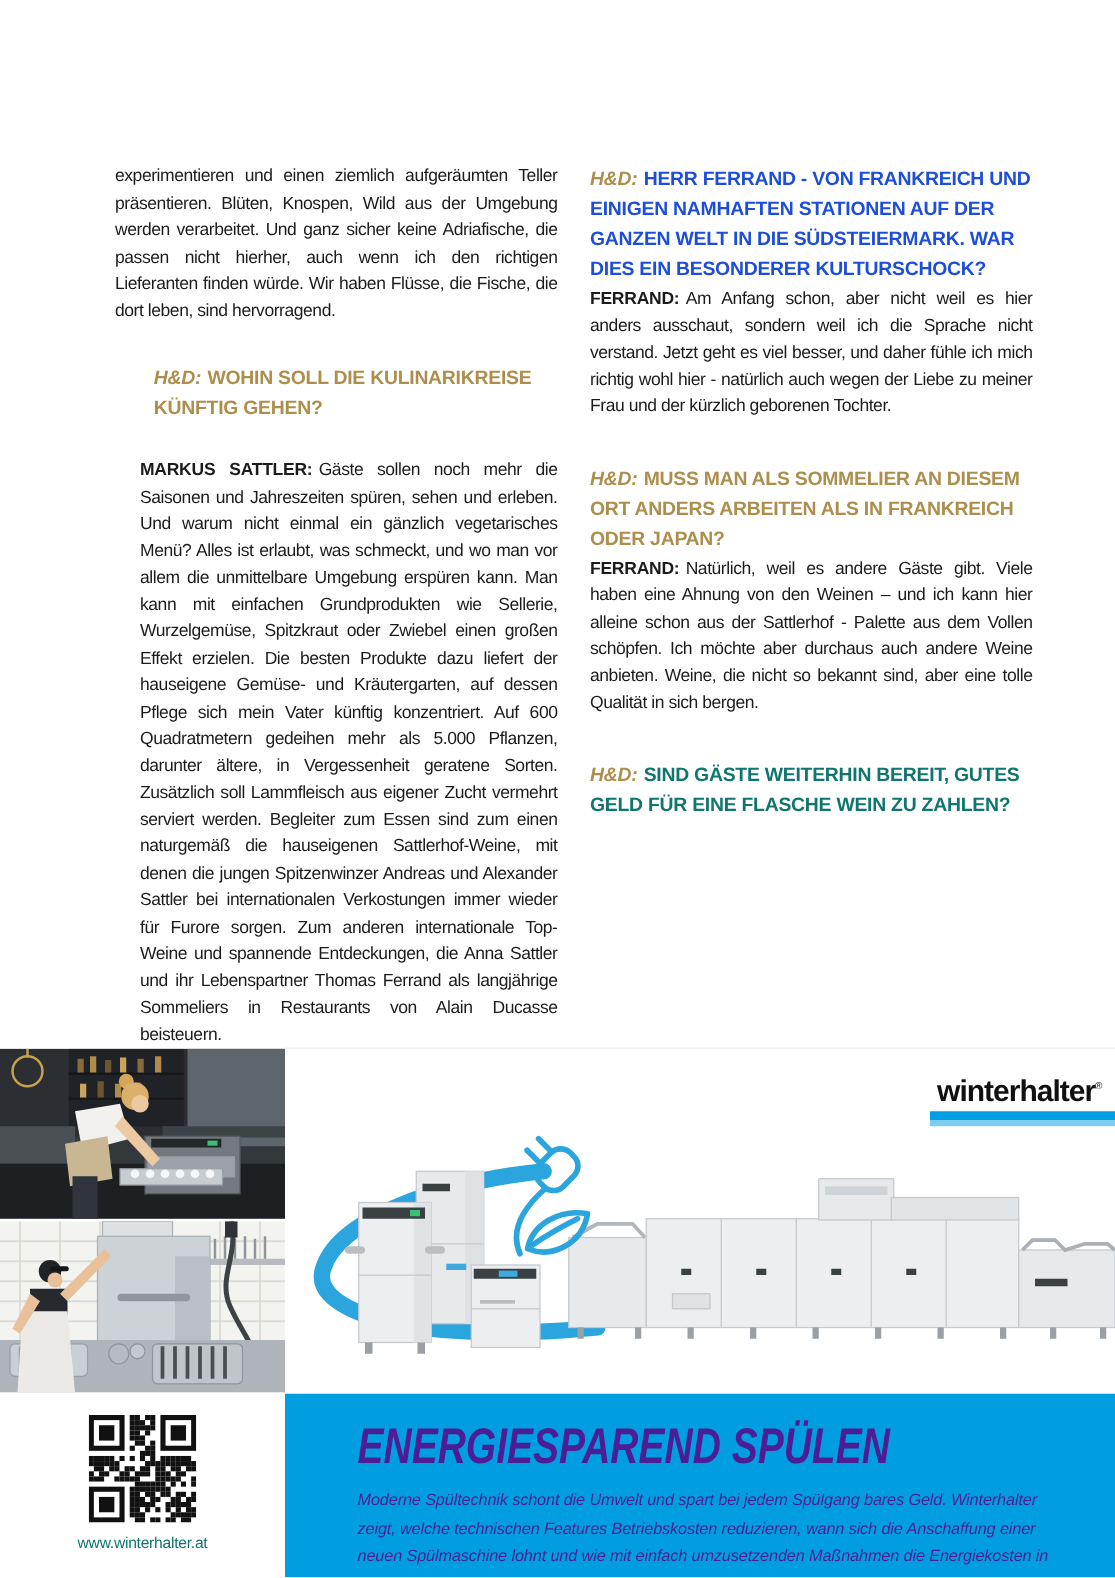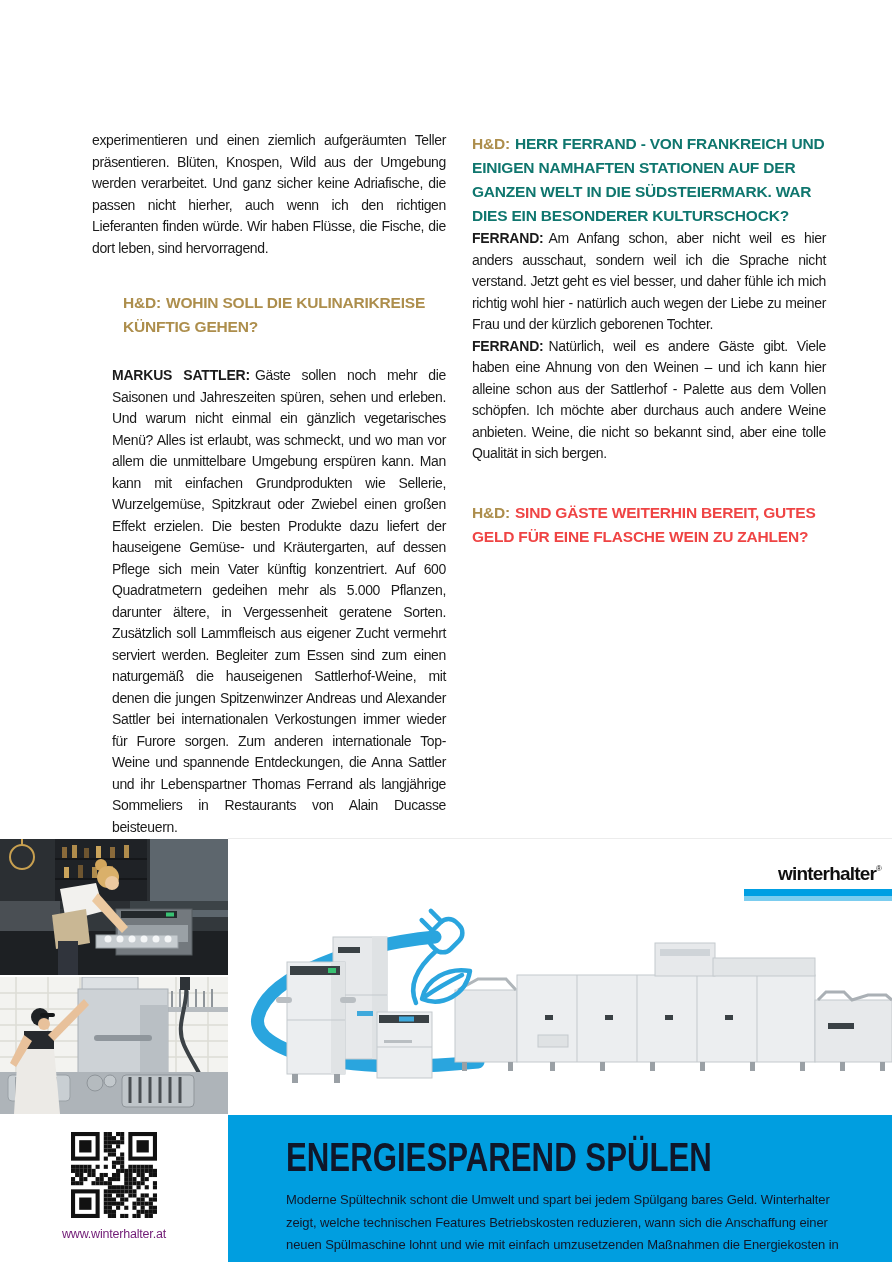--- a/index.html
+++ b/index.html
@@ -12,85 +12,88 @@
   .col-left{left:92px;top:130px;}
   .col-right{left:472px;top:132px;}
   .body-text{
     font-size:14px;line-height:21.5px;letter-spacing:-0.35px;
     text-align:justify;margin:0;
   }
   .qa-heading{
     font-weight:bold;font-size:15.5px;line-height:24px;letter-spacing:-0.2px;
     margin:0;
   }
-  .qa-heading .q-label{margin-right:5px;}
+  .qa-heading .q-label{margin-right:5px;font-style:italic;}
   .speaker{font-weight:bold;margin-right:5px;letter-spacing:-0.2px;}
   .mt-a{margin-top:32px;margin-left:31px;} .mt-b{margin-top:26px;margin-left:20px;}
   .mt-c{} .mt-d{margin-top:36px;}
   
   .ad-divider{position:absolute;left:228px;right:0;top:838px;height:1px;background:#ececec;}
   .photos{position:absolute;left:0;top:839px;width:228px;height:274px;}
   .photo{display:block;}
   .photo+.photo{margin-top:2px;}
   .logo-block{position:absolute;right:10px;top:864px;text-align:right;}
   .logo-text{
-    font-weight:bold;font-size:19px;letter-spacing:-0.8px;color:#101010;
+    font-weight:bold;font-size:24px;letter-spacing:-0.8px;color:#101010;
     line-height:20px;
   }
   .logo-reg{font-size:8px;vertical-align:top;color:#101010;}
   .logo-bars{position:absolute;left:744px;right:0;top:889px;}
   .logo-bar-top{height:7px;}
   .logo-bar-bottom{height:5px;}
   .machines{position:absolute;left:240px;top:895px;}
   
   .banner{
     position:absolute;left:228px;right:0;top:1115px;bottom:0;
-    color:#0f172a;padding:0;
+    color:#4c1d95;padding:0;font-style:italic;
   }
   .banner-title{
     position:absolute;left:58px;top:20px;font-size:40px;font-weight:bold;
     white-space:nowrap;transform:scaleX(0.78);transform-origin:left center;
     letter-spacing:0;line-height:44px;
   }
   .banner-body{
     position:absolute;left:58px;top:74px;width:568px;
     font-size:13px;line-height:22.6px;letter-spacing:-0.1px;
   }
   
   .qr-block{position:absolute;left:29px;top:1132px;width:170px;text-align:center;}
   .qr-svg{display:block;margin:0 auto;}
-  .website{margin-top:9px;font-size:12.5px;color:#701a75;letter-spacing:-0.2px;}
+  .website{margin-top:9px;font-size:12.5px;color:#0f766e;letter-spacing:-0.2px;}
 </style>
 </head>
 <body>
 
 <div class="page">
 
   <div class="col col-left">
     <p class="body-text">experimentieren und einen ziemlich aufgeräumten Teller präsentieren. Blüten, Knospen, Wild aus der Umgebung werden verarbeitet. Und ganz sicher keine Adriafische, die passen nicht hierher, auch wenn ich den richtigen Lieferanten finden würde. Wir haben Flüsse, die Fische, die dort leben, sind hervorragend.</p>
     <p class="qa-heading gold mt-a" style="color: rgb(173, 142, 76);">
       <span class="q-label gold" style="color: rgb(173, 142, 76);">H&amp;D:</span><span class="gold" style="color: rgb(173, 142, 76);">WOHIN SOLL DIE KULINARIKREISE KÜNFTIG GEHEN?</span>
     </p>
     <p class="body-text mt-b">
       <span class="speaker">MARKUS SATTLER:</span><span>Gäste sollen noch mehr die Saisonen und Jahreszeiten spüren, sehen und erleben. Und warum nicht einmal ein gänzlich vegetarisches Menü? Alles ist erlaubt, was schmeckt, und wo man vor allem die unmittelbare Umgebung erspüren kann. Man kann mit einfachen Grundprodukten wie Sellerie, Wurzelgemüse, Spitzkraut oder Zwiebel einen großen Effekt erzielen. Die besten Produkte dazu liefert der hauseigene Gemüse- und Kräutergarten, auf dessen Pflege sich mein Vater künftig konzentriert. Auf 600 Quadratmetern gedeihen mehr als 5.000 Pflanzen, darunter ältere, in Vergessenheit geratene Sorten. Zusätzlich soll Lammfleisch aus eigener Zucht vermehrt serviert werden. Begleiter zum Essen sind zum einen naturgemäß die hauseigenen Sattlerhof-Weine, mit denen die jungen Spitzenwinzer Andreas und Alexander Sattler bei internationalen Verkostungen immer wieder für Furore sorgen. Zum anderen internationale Top-Weine und spannende Entdeckungen, die Anna Sattler und ihr Lebenspartner Thomas Ferrand als langjährige Sommeliers in Restaurants von Alain Ducasse beisteuern.</span>
     </p>
   </div>
 
   <div class="col col-right">
     <p class="qa-heading gold" style="color: rgb(173, 142, 76);">
-      <span class="q-label gold" style="color: rgb(173, 142, 76);">H&amp;D:</span><span class="gold" style="color: #0f766e;">HERR FERRAND - VON FRANKREICH UND EINIGEN NAMHAFTEN STATIONEN AUF DER GANZEN WELT IN DIE SÜDSTEIERMARK. WAR DIES EIN BESONDERER KULTURSCHOCK?</span>
+      <span class="q-label gold" style="color: rgb(173, 142, 76);">H&amp;D:</span><span class="gold" style="color: #1d4ed8;">HERR FERRAND - VON FRANKREICH UND EINIGEN NAMHAFTEN STATIONEN AUF DER GANZEN WELT IN DIE SÜDSTEIERMARK. WAR DIES EIN BESONDERER KULTURSCHOCK?</span>
     </p>
     <p class="body-text mt-c">
       <span class="speaker">FERRAND:</span><span>Am Anfang schon, aber nicht weil es hier anders ausschaut, sondern weil ich die Sprache nicht verstand. Jetzt geht es viel besser, und daher fühle ich mich richtig wohl hier - natürlich auch wegen der Liebe zu meiner Frau und der kürzlich geborenen Tochter.</span>
     </p>
+    <p class="qa-heading gold mt-d" style="color: rgb(173, 142, 76);">
+      <span class="q-label gold" style="color: rgb(173, 142, 76);">H&amp;D:</span><span class="gold" style="color: rgb(173, 142, 76);">MUSS MAN ALS SOMMELIER AN DIESEM ORT ANDERS ARBEITEN ALS IN FRANKREICH ODER JAPAN?</span>
+    </p>
     <p class="body-text mt-c">
       <span class="speaker">FERRAND:</span><span>Natürlich, weil es andere Gäste gibt. Viele haben eine Ahnung von den Weinen – und ich kann hier alleine schon aus der Sattlerhof - Palette aus dem Vollen schöpfen. Ich möchte aber durchaus auch andere Weine anbieten. Weine, die nicht so bekannt sind, aber eine tolle Qualität in sich bergen.</span>
     </p>
     <p class="qa-heading gold mt-d" style="color: rgb(173, 142, 76);">
-      <span class="q-label gold" style="color: rgb(173, 142, 76);">H&amp;D:</span><span class="gold" style="color: #ef4444;">SIND GÄSTE WEITERHIN BEREIT, GUTES GELD FÜR EINE FLASCHE WEIN ZU ZAHLEN?</span>
+      <span class="q-label gold" style="color: rgb(173, 142, 76);">H&amp;D:</span><span class="gold" style="color: #0f766e;">SIND GÄSTE WEITERHIN BEREIT, GUTES GELD FÜR EINE FLASCHE WEIN ZU ZAHLEN?</span>
     </p>
   </div>
 
   <div class="ad-divider"></div>
 
   <div class="photos">
 
     <svg class="photo" width="228" height="136" viewBox="0 0 228 136">
       <rect width="228" height="136" fill="#33383c"></rect>
       <rect x="0" y="0" width="228" height="70" fill="#2b2f33"></rect>

